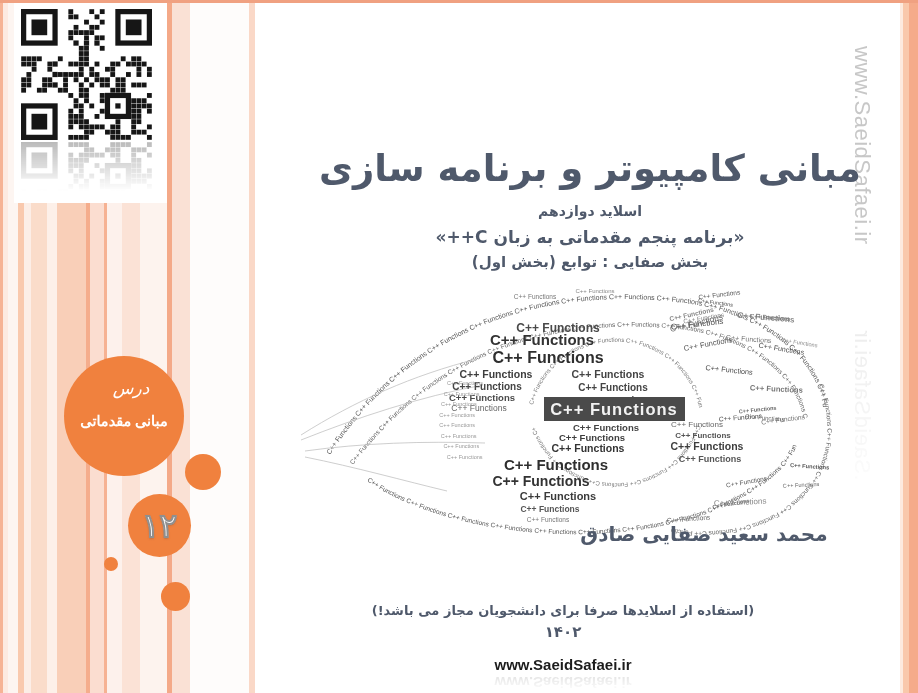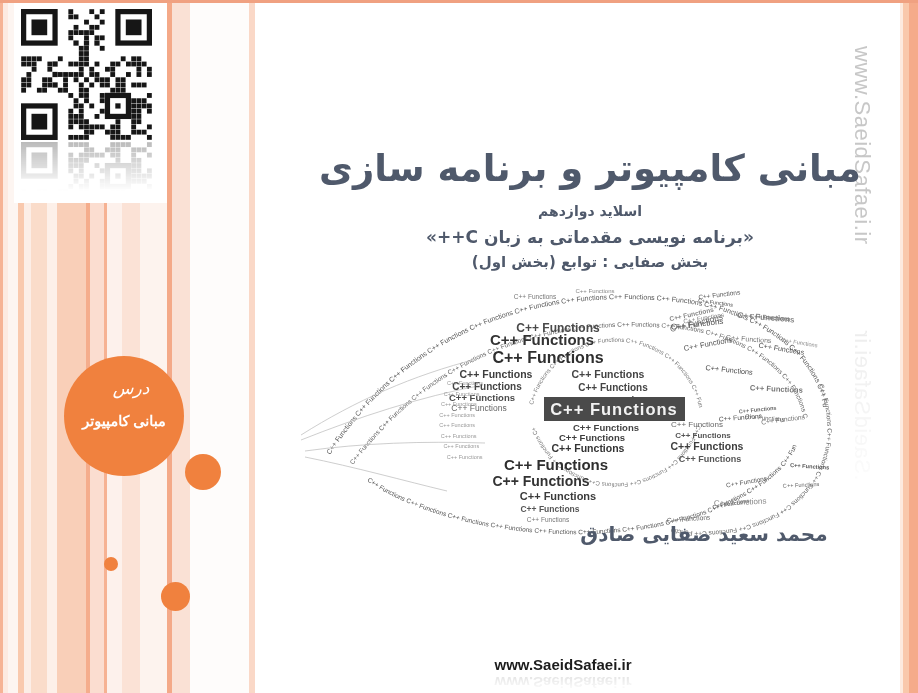--- a/index.html
+++ b/index.html
@@ -487,21 +487,21 @@
   </div>
 
   <div class="watermark">www.SaeidSafaei.ir</div>
   <div class="watermark-reflect">
     <span>www.SaeidSafaei.ir</span>
   </div>
 
   <div class="title-block" dir="rtl">
     <div class="slide-title">مبانی کامپیوتر و برنامه سازی</div>
     <div class="subtitle-1">اسلاید دوازدهم</div>
-    <div class="subtitle-2">«برنامه نویسی مقدماتی به زبان C++»</div>
+    <div class="subtitle-2">«برنامه پنجم مقدماتی به زبان C++»</div>
     <div class="subtitle-3">بخش صفایی : توابع (بخش اول)</div>
   </div>
 
   <div class="eye">
     <svg id="eye-svg" width="545" height="262" viewBox="0 0 545 262" xmlns="http://www.w3.org/2000/svg">
         <defs>
           <path id="p_b1" d="M 35,170 C 110,55 230,-2 390,18 C 465,28 522,72 528,122" fill="none"></path>
           <path id="p_b2" d="M 58,180 C 135,78 240,30 385,44 C 450,52 500,88 508,132" fill="none"></path>
           <path id="p_lo" d="M 72,196 C 160,256 330,266 428,222 C 468,204 494,182 502,160" fill="none"></path>
           <path id="p_sw" d="M 524,100 C 544,155 528,202 478,230 C 448,246 408,250 375,243" fill="none"></path>
@@ -575,22 +575,29 @@
         <text x="451.9059498200084" y="198.95879368998055" font-size="6.358005618094467" font-weight="400" fill="#555" text-anchor="middle" font-family="&quot;Liberation Sans&quot;, sans-serif" transform="rotate(-9.964894353412092 451.9059498200084 198.95879368998055)">C++ Functions</text>
         <text x="462.76930975412927" y="126.4873890276649" font-size="5.461164525244385" font-weight="600" fill="#666" text-anchor="middle" font-family="&quot;Liberation Sans&quot;, sans-serif" transform="rotate(-5.752765608951449 462.76930975412927 126.4873890276649)">C++ Functions</text>
         <text x="475.07434124930023" y="34.44783138037637" font-size="5.799554868717678" font-weight="600" fill="#777" text-anchor="middle" font-family="&quot;Liberation Sans&quot;, sans-serif" transform="rotate(4.501149474643171 475.07434124930023 34.44783138037637)">C++ Functions</text>
         <rect x="249" y="112" width="141" height="24" fill="#4a4a4a"></rect>
         <text x="319" y="130" font-size="16.5" font-weight="700" fill="#f2f2f2" text-anchor="middle" letter-spacing="1" font-family="&quot;Liberation Sans&quot;, sans-serif">C++ Functions</text>
       </svg>
   </div>
 
   <div class="circle course-circle">
     <div class="course-label">درس</div>
-    <div class="course-name">مبانی کامپیوتر</div>
+    <div class="course-name">مبانی مقدماتی</div>
   </div>
   <div class="circle circle-med"></div>
+  <div class="circle num-circle">
+    <span>۱۲</span>
+  </div>
   <div class="circle circle-dot"></div>
   <div class="circle circle-sm"></div>
 
   <div class="author" dir="rtl">محمد سعید صفایی صادق</div>
+  <div class="notice-block" dir="rtl">
+    <div class="disclaimer">(استفاده از اسلایدها صرفا برای دانشجویان مجاز می باشد!)</div>
+    <div class="year">۱۴۰۲</div>
+  </div>
   <div class="site">www.SaeidSafaei.ir</div>
   <div class="site-reflect">www.SaeidSafaei.ir</div>
 </div>
 
 </body></html>

